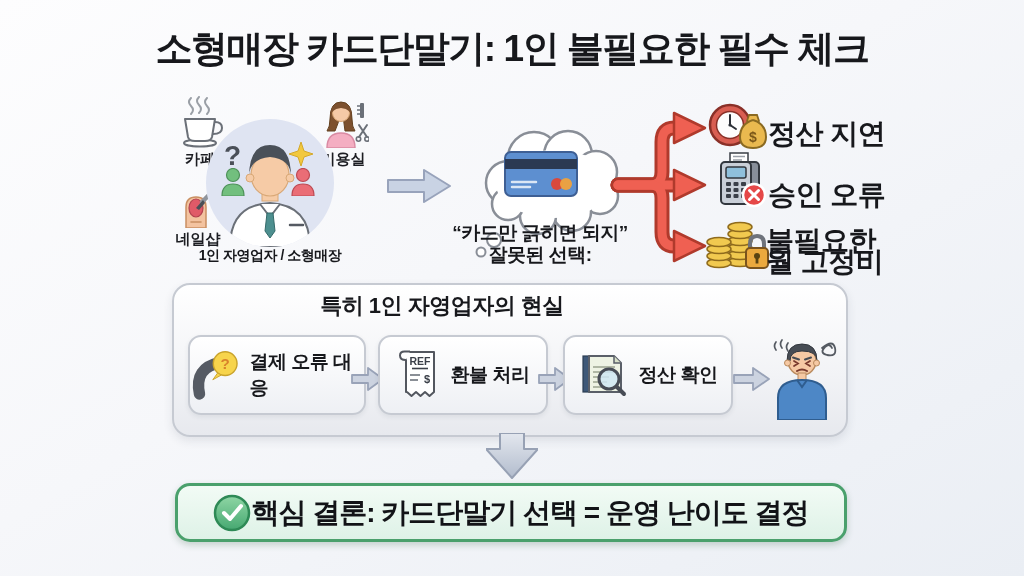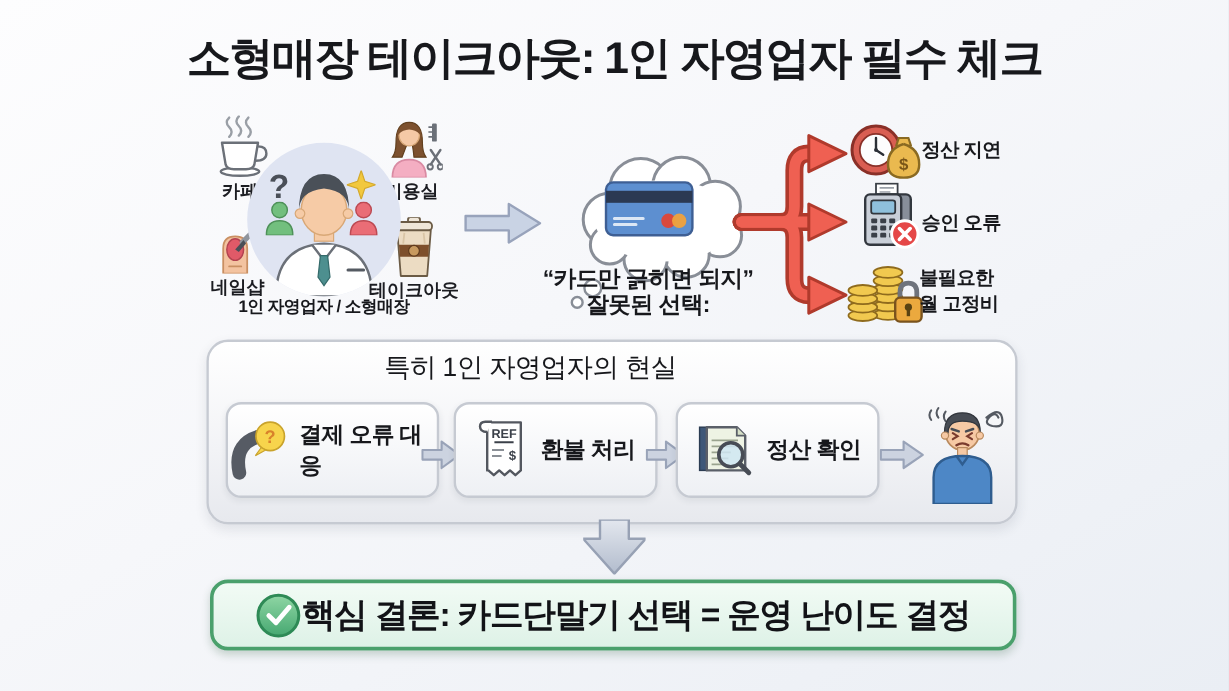--- a/index.html
+++ b/index.html
@@ -20,49 +20,49 @@
     left:206px; top:119px; width:128px; height:128px; border-radius:50%;
     background:#dfe4f2; overflow:hidden;
   }
   .qmark{ left:224px; top:140px; font-size:28px; font-weight:800; color:#4a4f58; }
   .caption{
     left:150px; top:247px; width:240px; text-align:center;
     font-size:14px; font-weight:800; letter-spacing:-0.5px;
   }
   .thought-text{ left:434px; top:222px; width:212px; text-align:center;
     font-size:19px; font-weight:800; line-height:22px; letter-spacing:-0.5px;}
-  .cons-label{ font-size:16px; font-weight:800; letter-spacing:-0.5px; }
+  .cons-label{ font-size:28px; font-weight:800; letter-spacing:-0.5px; }
   .reality-box{
     left:172px; top:283px; width:676px; height:154px; border-radius:18px;
     background:linear-gradient(180deg,#ffffff 0%,#f2f3f6 60%,#e7e9ee 100%);
     border:2px solid #c6cad2; box-shadow:0 4px 10px rgba(40,50,70,0.10);
   }
   .reality-title{ left:172px; top:291px; width:540px; text-align:center;
-    font-size:22px; font-weight:400; letter-spacing:-0.5px;}
+    font-size:22px; font-weight:700; letter-spacing:-0.5px;}
   .step-card{
     top:335px; height:80px; border-radius:13px;
     background:linear-gradient(180deg,#ffffff,#eef0f4);
     border:2px solid #c6cad2; box-shadow:0 2px 5px rgba(40,50,70,0.08);
     display:flex; align-items:center; justify-content:center; gap:10px;
   }
   .step-label{ font-size:19px; font-weight:800; letter-spacing:-0.5px; }
   .conclusion-box{
     left:175px; top:483px; width:672px; height:59px; border-radius:15px;
     background:linear-gradient(180deg,#f2fbf5,#def2e7);
     border:3px solid #4aa06c; box-shadow:0 3px 7px rgba(30,80,50,0.22);
     display:flex; align-items:center; justify-content:center; 
   }
   .conclusion-text{ font-size:28px; font-weight:800; letter-spacing:-1px; color:#121317; }
 </style>
 </head>
 <body>
 
 <div class="canvas">
 
-  <div class="abs title">소형매장 테이크아웃: 1인 자영업자 필수 체크</div>
+  <div class="abs title">소형매장 카드단말기: 1인 불필요한 필수 체크</div>
 
   <div class="abs shop" style="left:170px;top:96px;width:60px;">
     <svg width="50" height="52" viewBox="0 0 50 52">
       <path d="M16 2 q-4 4 0 8 q4 4 0 8" fill="none" stroke="#9a9fa6" stroke-width="2" stroke-linecap="round"></path>
       <path d="M24 1 q-4 4 0 8 q4 4 0 8" fill="none" stroke="#9a9fa6" stroke-width="2" stroke-linecap="round"></path>
       <path d="M32 2 q-4 4 0 8 q4 4 0 8" fill="none" stroke="#9a9fa6" stroke-width="2" stroke-linecap="round"></path>
       <ellipse cx="25" cy="47" rx="16" ry="3.5" fill="#fff" stroke="#6b7078" stroke-width="2"></ellipse>
       <path d="M10 23 H40 L37 41 Q36 45 30 45 H20 Q14 45 13 41 Z" fill="#fff" stroke="#6b7078" stroke-width="2" stroke-linejoin="round"></path>
       <path d="M40 26 Q47 26 47 32 Q47 38 38 38" fill="none" stroke="#6b7078" stroke-width="2"></path>
     </svg>
@@ -89,31 +89,20 @@
       <path d="M14 48 V27 Q14 17 24 17 Q34 17 34 27 V48 Z" fill="#f3c3a0" stroke="#c98f62" stroke-width="1.5"></path>
       <ellipse cx="24" cy="28" rx="7" ry="9" fill="#e05a68" stroke="#b34350" stroke-width="1.2"></ellipse>
       <path d="M19 42 H29" stroke="#c98f62" stroke-width="1.6" stroke-linecap="round"></path>
       <path d="M34 18 L48 4" stroke="#a87c54" stroke-width="3.2" stroke-linecap="round"></path>
       <path d="M30 22 L36 16" stroke="#8f949c" stroke-width="4.5" stroke-linecap="round"></path>
       <path d="M24 28 L31 20 L33 23 L27 30 Z" fill="#4a4f57"></path>
     </svg>
     <div class="shop-label">네일샵</div>
   </div>
 
-  <div class="abs shop" style="left:307px;top:181px;width:76px;">
-    <svg width="46" height="50" viewBox="0 0 46 50">
-      <rect x="18" y="0" width="10" height="6" rx="2" fill="#efe6d8" stroke="#6b5b45" stroke-width="1.5"></rect>
-      <rect x="8" y="4" width="30" height="7" rx="3" fill="#efe6d8" stroke="#6b5b45" stroke-width="1.5"></rect>
-      <path d="M9 11 H37 L34 49 H12 Z" fill="#ecdcc3" stroke="#6b5b45" stroke-width="1.5" stroke-linejoin="round"></path>
-      <path d="M10.5 23 H35.5 L34.8 33 H11.2 Z" fill="#7d4f2b"></path>
-      <circle cx="23" cy="28" r="4.5" fill="#c89a5f" stroke="#5f3b1e" stroke-width="1"></circle>
-      <path d="M15 13 L14 22 M31 13 L32 22" stroke="#d9c5a6" stroke-width="1.5"></path>
-    </svg>
-    <div class="shop-label">테이크아웃</div>
-  </div>
 
   <div class="abs big-circle">
     <svg width="128" height="128" viewBox="0 0 128 128">
       <path d="M24 128 Q24 86 64 84 Q104 86 104 128 Z" fill="#ffffff" stroke="#6b7078" stroke-width="2"></path>
       <rect x="56" y="68" width="16" height="14" fill="#f6cba6" stroke="#d9a877" stroke-width="1"></rect>
       <ellipse cx="64" cy="56" rx="19" ry="21" fill="#f6cba6" stroke="#d9a877" stroke-width="1.2"></ellipse>
       <path d="M43 58 Q43 26 64 26 Q85 26 85 58 Q85 40 64 38 Q43 40 43 58 Z" fill="#4a5058"></path>
       <circle cx="44" cy="59" r="4" fill="#f6cba6" stroke="#d9a877" stroke-width="1"></circle>
       <circle cx="84" cy="59" r="4" fill="#f6cba6" stroke="#d9a877" stroke-width="1"></circle>
       <path d="M54 85 L64 98 L74 85" fill="#fff" stroke="#6b7078" stroke-width="2" stroke-linejoin="round"></path>

